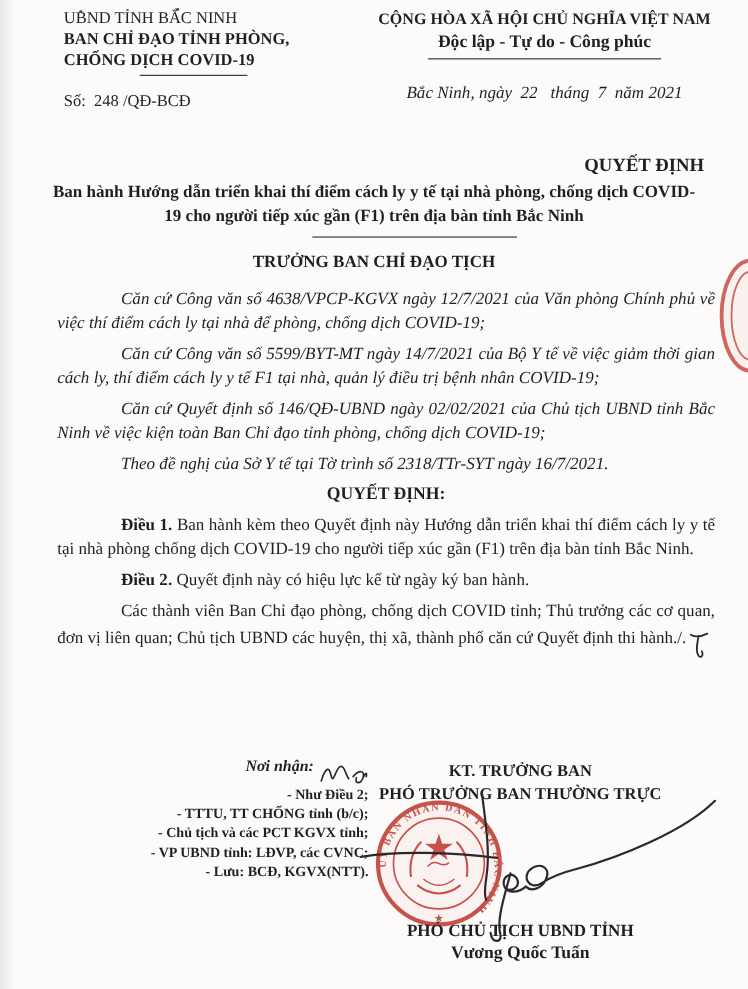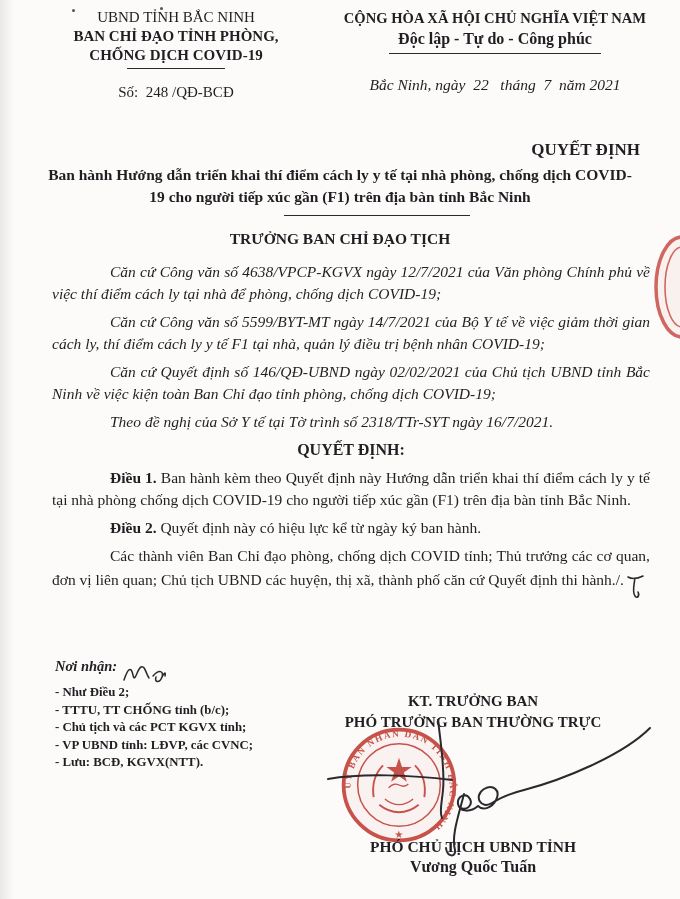--- a/index.html
+++ b/index.html
@@ -9,21 +9,21 @@
     font-family:"Liberation Serif","DejaVu Serif",serif;
     color:#1f1f23;
   }
   body::before{
     content:"";position:absolute;left:0;top:0;bottom:0;width:14px;
     background:linear-gradient(to right,rgba(60,60,60,.10),rgba(60,60,60,0));
     pointer-events:none;
   }
   .prewrap{white-space:pre-wrap;}
   
-  .hdr-left{position:absolute;left:58px;top:8px;width:236px;text-align:center;line-height:19px;font-size:15px;}
+  .hdr-left{position:absolute;left:58px;top:8px;width:236px;line-height:19px;font-size:15px;}
   .hdr-left .l1{font-weight:normal;}
   .hdr-left .l2,.hdr-left .l3{font-weight:bold;}
   .rule{border-bottom:1.6px solid #2a2a2e;height:0;margin:3px auto 0;}
   .hdr-left .num{margin-top:14px;font-size:15px;}
   .hdr-right{position:absolute;left:328px;top:8px;width:334px;text-align:center;}
   .hdr-right .l1{font-weight:bold;font-size:14.6px;line-height:20px;}
   .hdr-right .l2{font-weight:bold;font-size:16px;line-height:22px;}
   .hdr-right .date{margin-top:22px;font-style:italic;font-size:15.5px;}
   
   .title{position:absolute;left:40px;top:140px;width:600px;text-align:right;font-weight:bold;font-size:17px;}
@@ -31,21 +31,21 @@
   .subtitle-rule{position:absolute;left:284px;top:215px;width:186px;border-bottom:1.6px solid #2a2a2e;}
   .authority{position:absolute;left:40px;top:230px;width:600px;text-align:center;font-weight:bold;font-size:15.5px;}
   
   .doc-body{position:absolute;left:52px;top:261px;width:598px;font-size:15.5px;line-height:22px;text-align:justify;}
   .doc-body p{margin:0 0 6px 0;text-indent:58px;}
   .preamble p{font-style:italic;}
   .decision-heading{text-align:center;font-weight:bold;font-size:16px;margin:10px 0 12px;text-indent:0 !important;}
   .art-label{font-weight:bold;}
   .hand-mark{vertical-align:middle;position:relative;top:6px;}
   
-  .recipients{position:absolute;left:55px;top:656px;width:280px;}
+  .recipients{position:absolute;left:55px;top:686px;width:280px;text-align:right;}
   .recipients .label-row{font-size:14.5px;}
   .recipients .label{font-weight:bold;font-style:italic;}
   .recipients ul{list-style:none;margin:4px 0 0;padding:0;font-size:12.8px;line-height:17.5px;font-weight:bold;}
   .sig-block{position:absolute;left:308px;top:691px;width:330px;text-align:center;z-index:3;}
   .sig-block .kt{font-weight:bold;font-size:15px;line-height:21px;}
   .sig-block .pos{font-weight:bold;font-size:15px;line-height:21px;}
   .signer{position:absolute;left:308px;top:835px;width:330px;text-align:center;z-index:3;}
   .signer .t{font-weight:bold;font-size:15.5px;line-height:23px;}
   .signer .n{font-weight:bold;font-size:16px;}
   .seal{position:absolute;left:338px;top:724px;width:122px;height:122px;z-index:1;opacity:.88;mix-blend-mode:multiply;}

